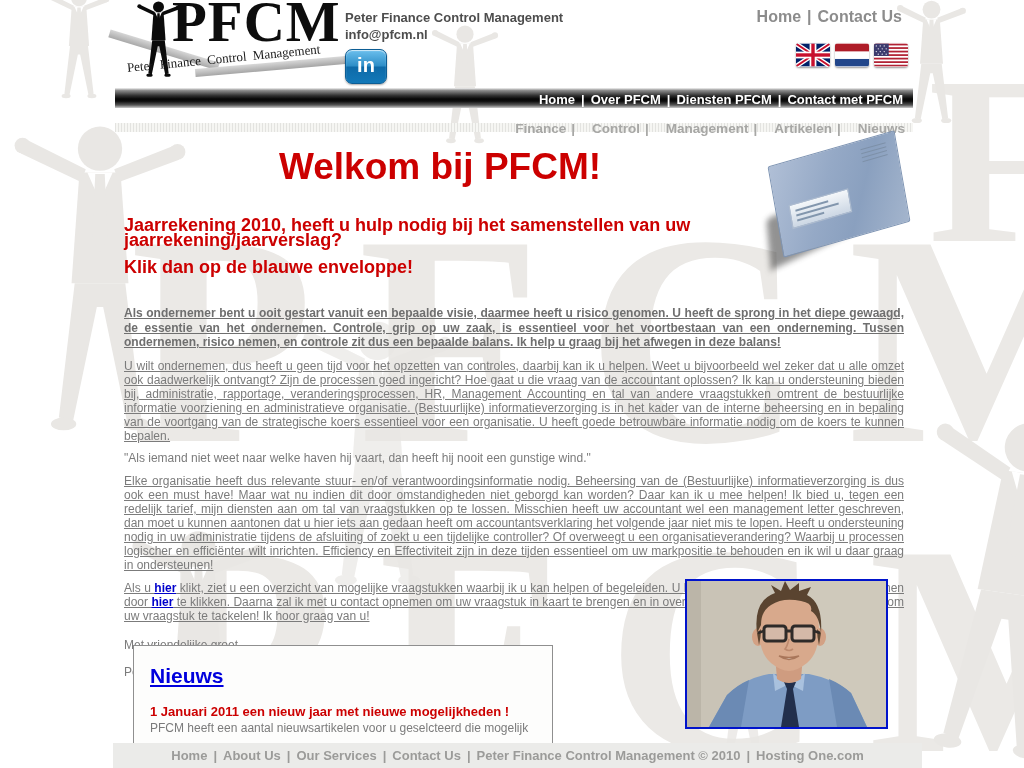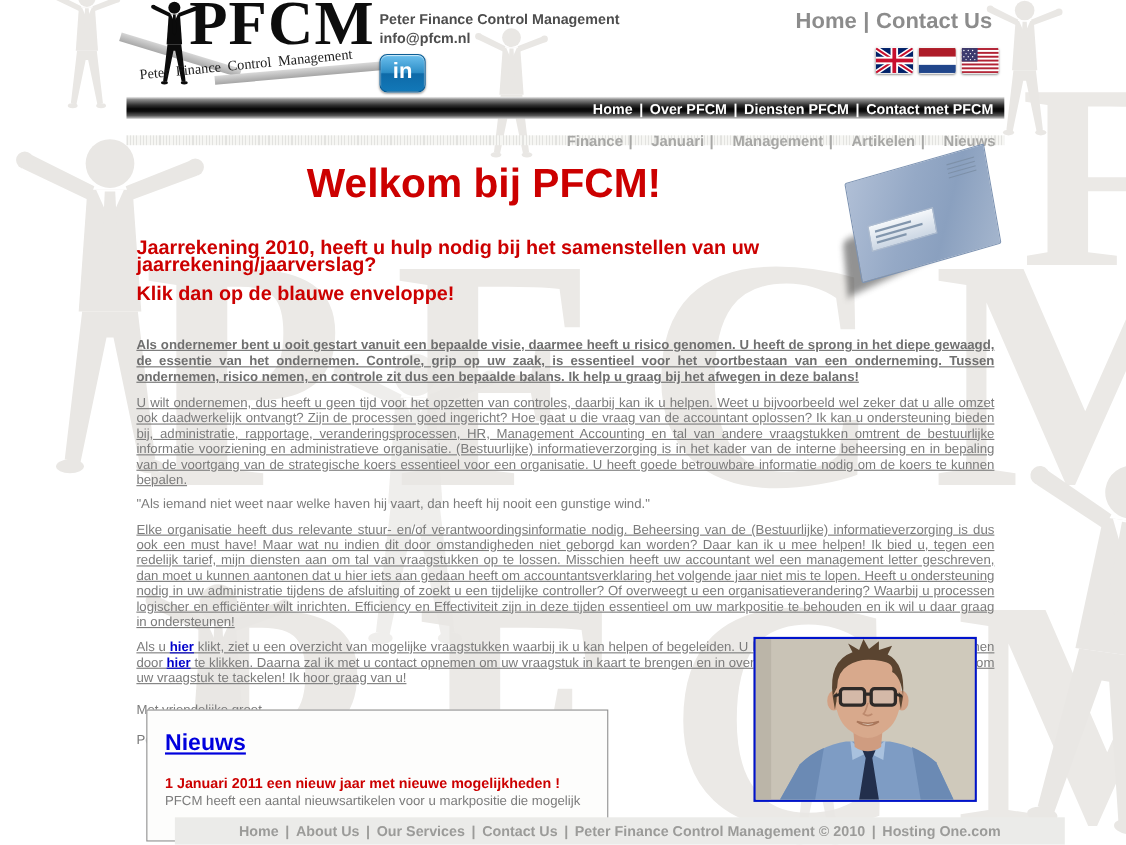--- a/index.html
+++ b/index.html
@@ -28,21 +28,21 @@
   .logo-tagline{position:absolute;left:12px;top:60px;font-family:"Liberation Serif",serif;
     font-size:13px;color:#1b1b1b;white-space:nowrap;transform:rotate(-5.5deg);
     transform-origin:left center;word-spacing:3px;}
   .company{position:absolute;left:230px;top:9px;font-size:13px;font-weight:bold;
     color:#4d4d4d;line-height:17px;}
   .linkedin{position:absolute;left:230px;top:49px;width:40px;height:33px;border-radius:7px;
     background:linear-gradient(#6cc0ee 0%,#2e8ec7 48%,#0e6aa8 52%,#1278b8 100%);
     border:1px solid #0c5d94;color:#fff;font-weight:bold;font-size:20px;text-align:center;
     line-height:31px;box-shadow:inset 0 1px 1px rgba(255,255,255,.7),0 1px 2px rgba(0,0,0,.35);
     cursor:pointer;}
-  .toplinks{position:absolute;right:11px;top:8px;font-size:20px;font-weight:bold;color:#8c8c8c;}
+  .toplinks{position:absolute;right:11px;top:8px;font-size:16px;font-weight:bold;color:#8c8c8c;}
   .toplinks a{color:#8c8c8c;cursor:pointer;}
   .toplinks .sep{margin:0 6px;}
   .flags{position:absolute;right:5px;top:43px;display:flex;gap:5px;}
   .flag{width:34px;height:24px;border-radius:3px;overflow:hidden;
     box-shadow:0 1px 2px rgba(0,0,0,.4);cursor:pointer;}
   .flag svg{display:block;}
 
   
   .navbar{position:absolute;top:88px;left:0;width:798px;height:20px;box-sizing:border-box;
     background:linear-gradient(180deg,#f4f4f4 0%,#8d8d8d 12%,#303030 38%,#060606 55%,
@@ -101,21 +101,21 @@
     background:#fdfdfc;border:1px solid #8f8f8f;box-sizing:border-box;
     padding:18px 16px 0 16px;overflow:hidden;}
   .news-title{font-size:21px;font-weight:bold;color:#0000dd;text-decoration:underline;
     cursor:pointer;}
   .news-headline{margin-top:16px;color:#cc0000;font-weight:bold;font-size:13px;}
   .news-body{margin-top:2px;color:#7b7b7b;font-size:12px;text-align:justify;line-height:14px;}
 
   
   .footer{position:absolute;left:113px;top:743px;width:809px;height:25px;background:#ebebe9;
     z-index:3;text-align:center;font-size:13px;font-weight:bold;color:#9b9b99;
-    line-height:25px;margin-left:46px;}
+    line-height:25px;}
   .footer a{color:#9b9b99;cursor:pointer;}
   .footer .sep{margin:0 6px;}
 </style>
 </head>
 <body>
 
 <svg width="0" height="0" style="position:absolute">
   <defs>
     <g id="man-sil">
       <circle cx="60" cy="15" r="14" fill="currentColor"></circle>
@@ -239,21 +239,21 @@
     </div>
   </div>
 
   <div class="navbar">
     <a>Home</a><span class="sep">|</span><a>Over PFCM</a><span class="sep">|</span><a>Diensten PFCM</a><span class="sep">|</span><a>Contact met PFCM</a>
   </div>
 
   <div class="subnav">
     <div class="pinstripes"></div>
     <div class="subnav-links">
-      <a>Finance</a><span class="sep">|</span><a>Januari</a><span class="sep">|</span><a>Management</a><span class="sep">|</span><a>Artikelen</a><span class="sep">|</span><a>Nieuws</a>
+      <a>Finance</a><span class="sep">|</span><a>Control</a><span class="sep">|</span><a>Management</a><span class="sep">|</span><a>Artikelen</a><span class="sep">|</span><a>Nieuws</a>
     </div>
   </div>
 
   <div class="main">
 
     <div class="envelope">
       <div class="env-shadow"></div>
       <div class="env-body">
         <div class="env-window">
           <div class="env-line" style="left:5px;top:5px;width:34px;"></div>
@@ -323,20 +323,20 @@
         <line x1="127" y1="50" x2="133" y2="52" stroke="#2e2a28" stroke-width="2.5"></line>
 
         <path d="M102,58 Q100,66 98,68 Q102,71 106,68" fill="none" stroke="#bd8a6e" stroke-width="1.6"></path>
         <path d="M92,75 Q102,82 112,75 Q102,78 92,75 Z" fill="#ece4d8" stroke="#a9765a" stroke-width="1.4"></path>
       </svg>
     </div>
 
     <div class="news">
       <a class="news-title">Nieuws</a>
       <div class="news-headline">1 Januari 2011 een nieuw jaar met nieuwe mogelijkheden !</div>
-      <div class="news-body">PFCM heeft een aantal nieuwsartikelen voor u markpositie die mogelijk</div>
+      <div class="news-body">PFCM heeft een aantal nieuwsartikelen voor u geselcteerd die mogelijk</div>
     </div>
   </div>
 </div>
 
 <div class="footer">
   <a>Home</a><span class="sep">|</span><a>About Us</a><span class="sep">|</span><a>Our Services</a><span class="sep">|</span><a>Contact Us</a><span class="sep">|</span><span>Peter Finance Control Management © 2010</span><span class="sep">|</span><span>Hosting One.com</span>
 </div>
 
 </body></html>

